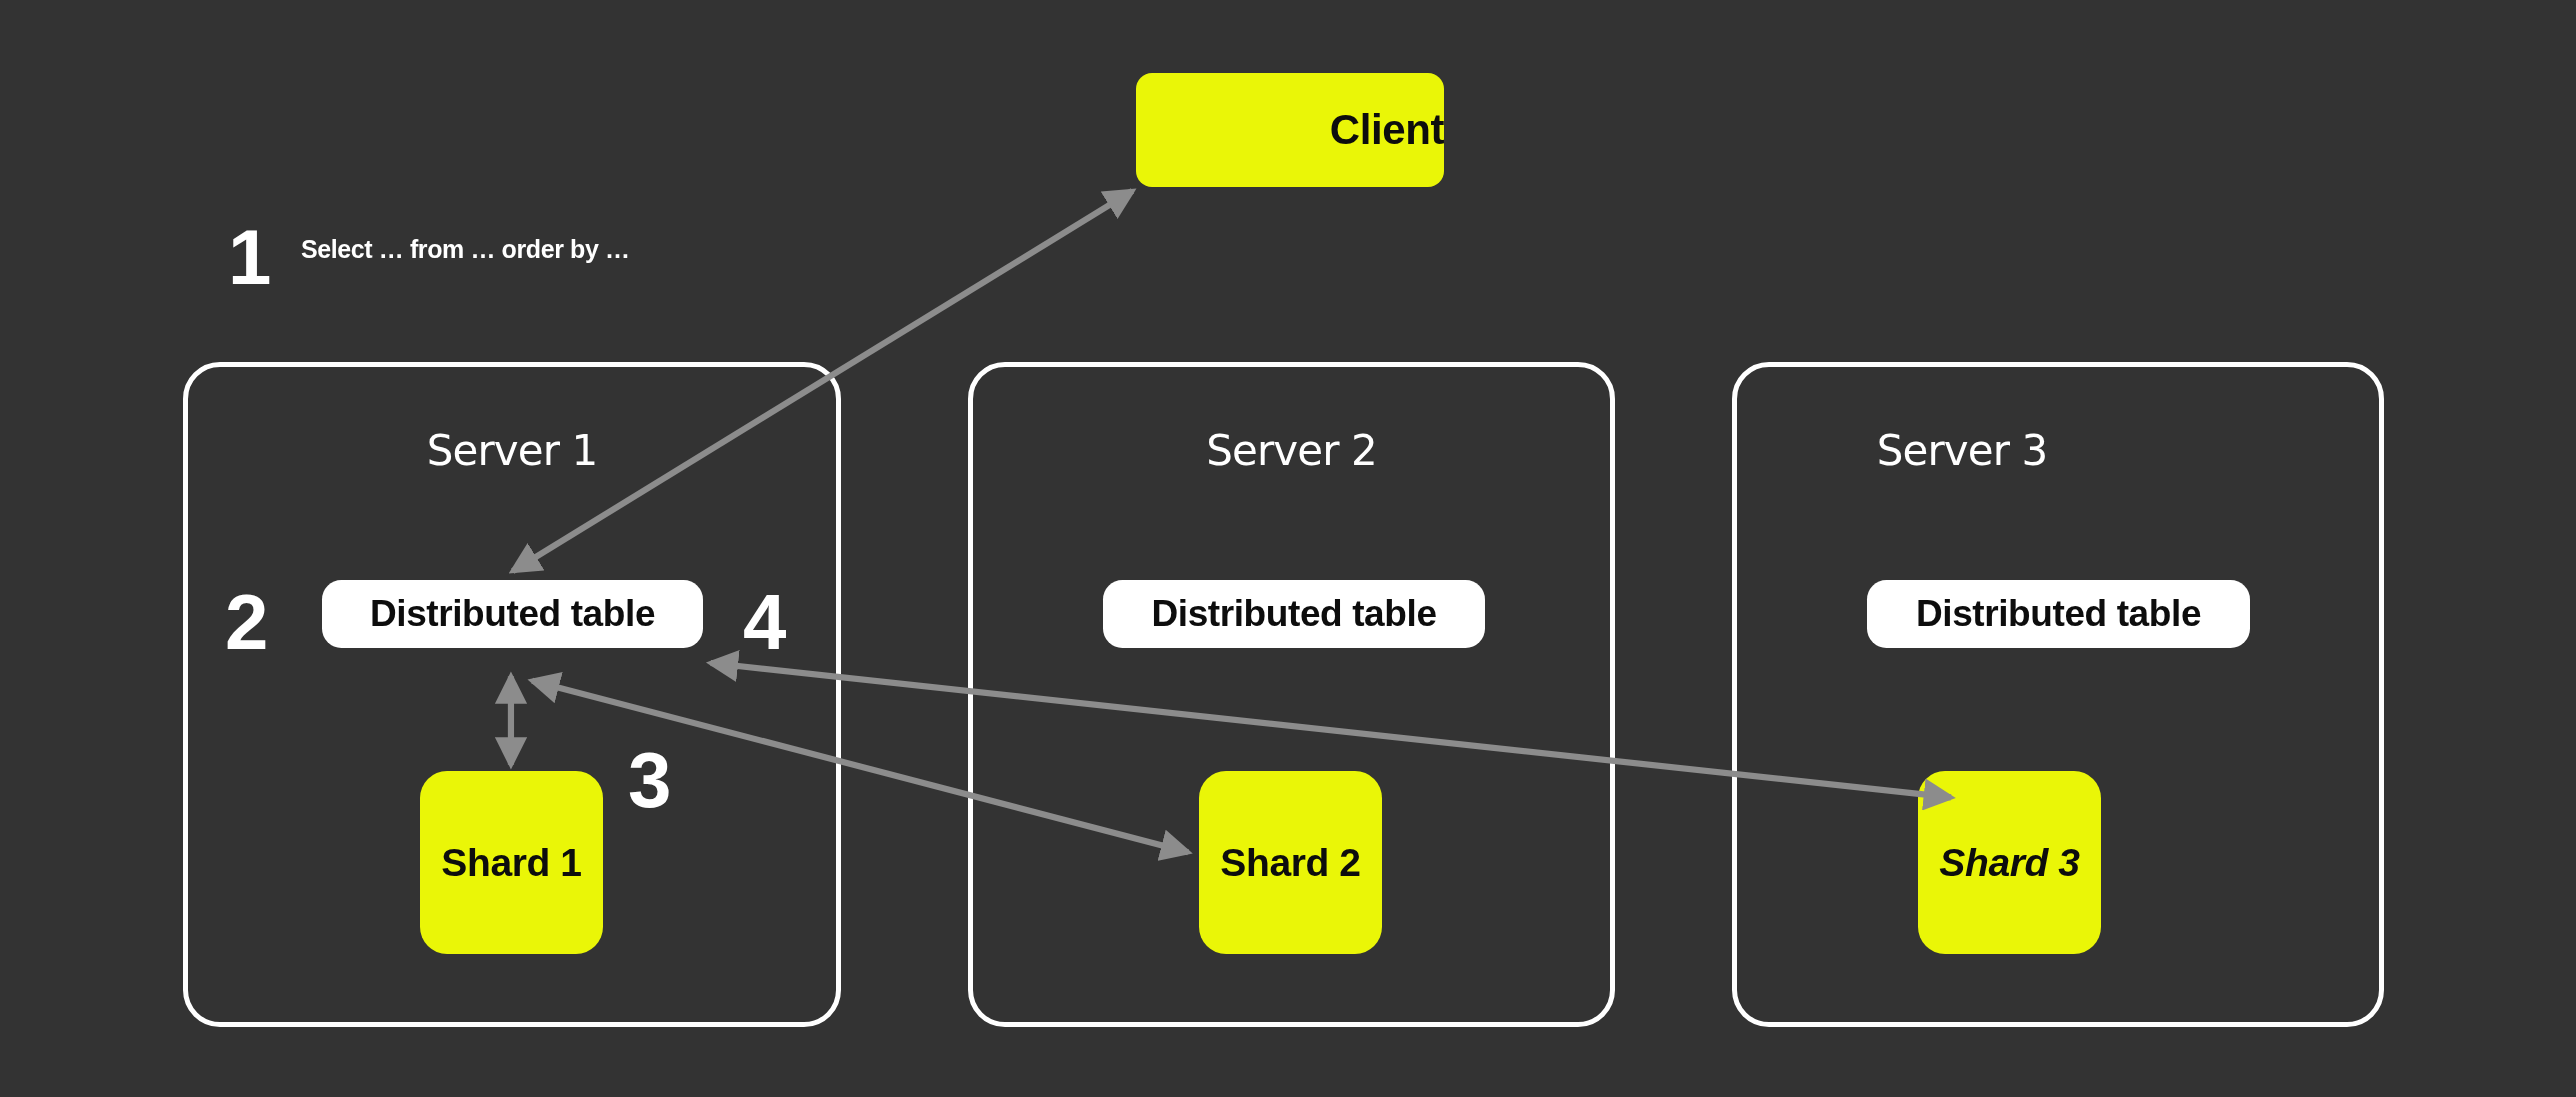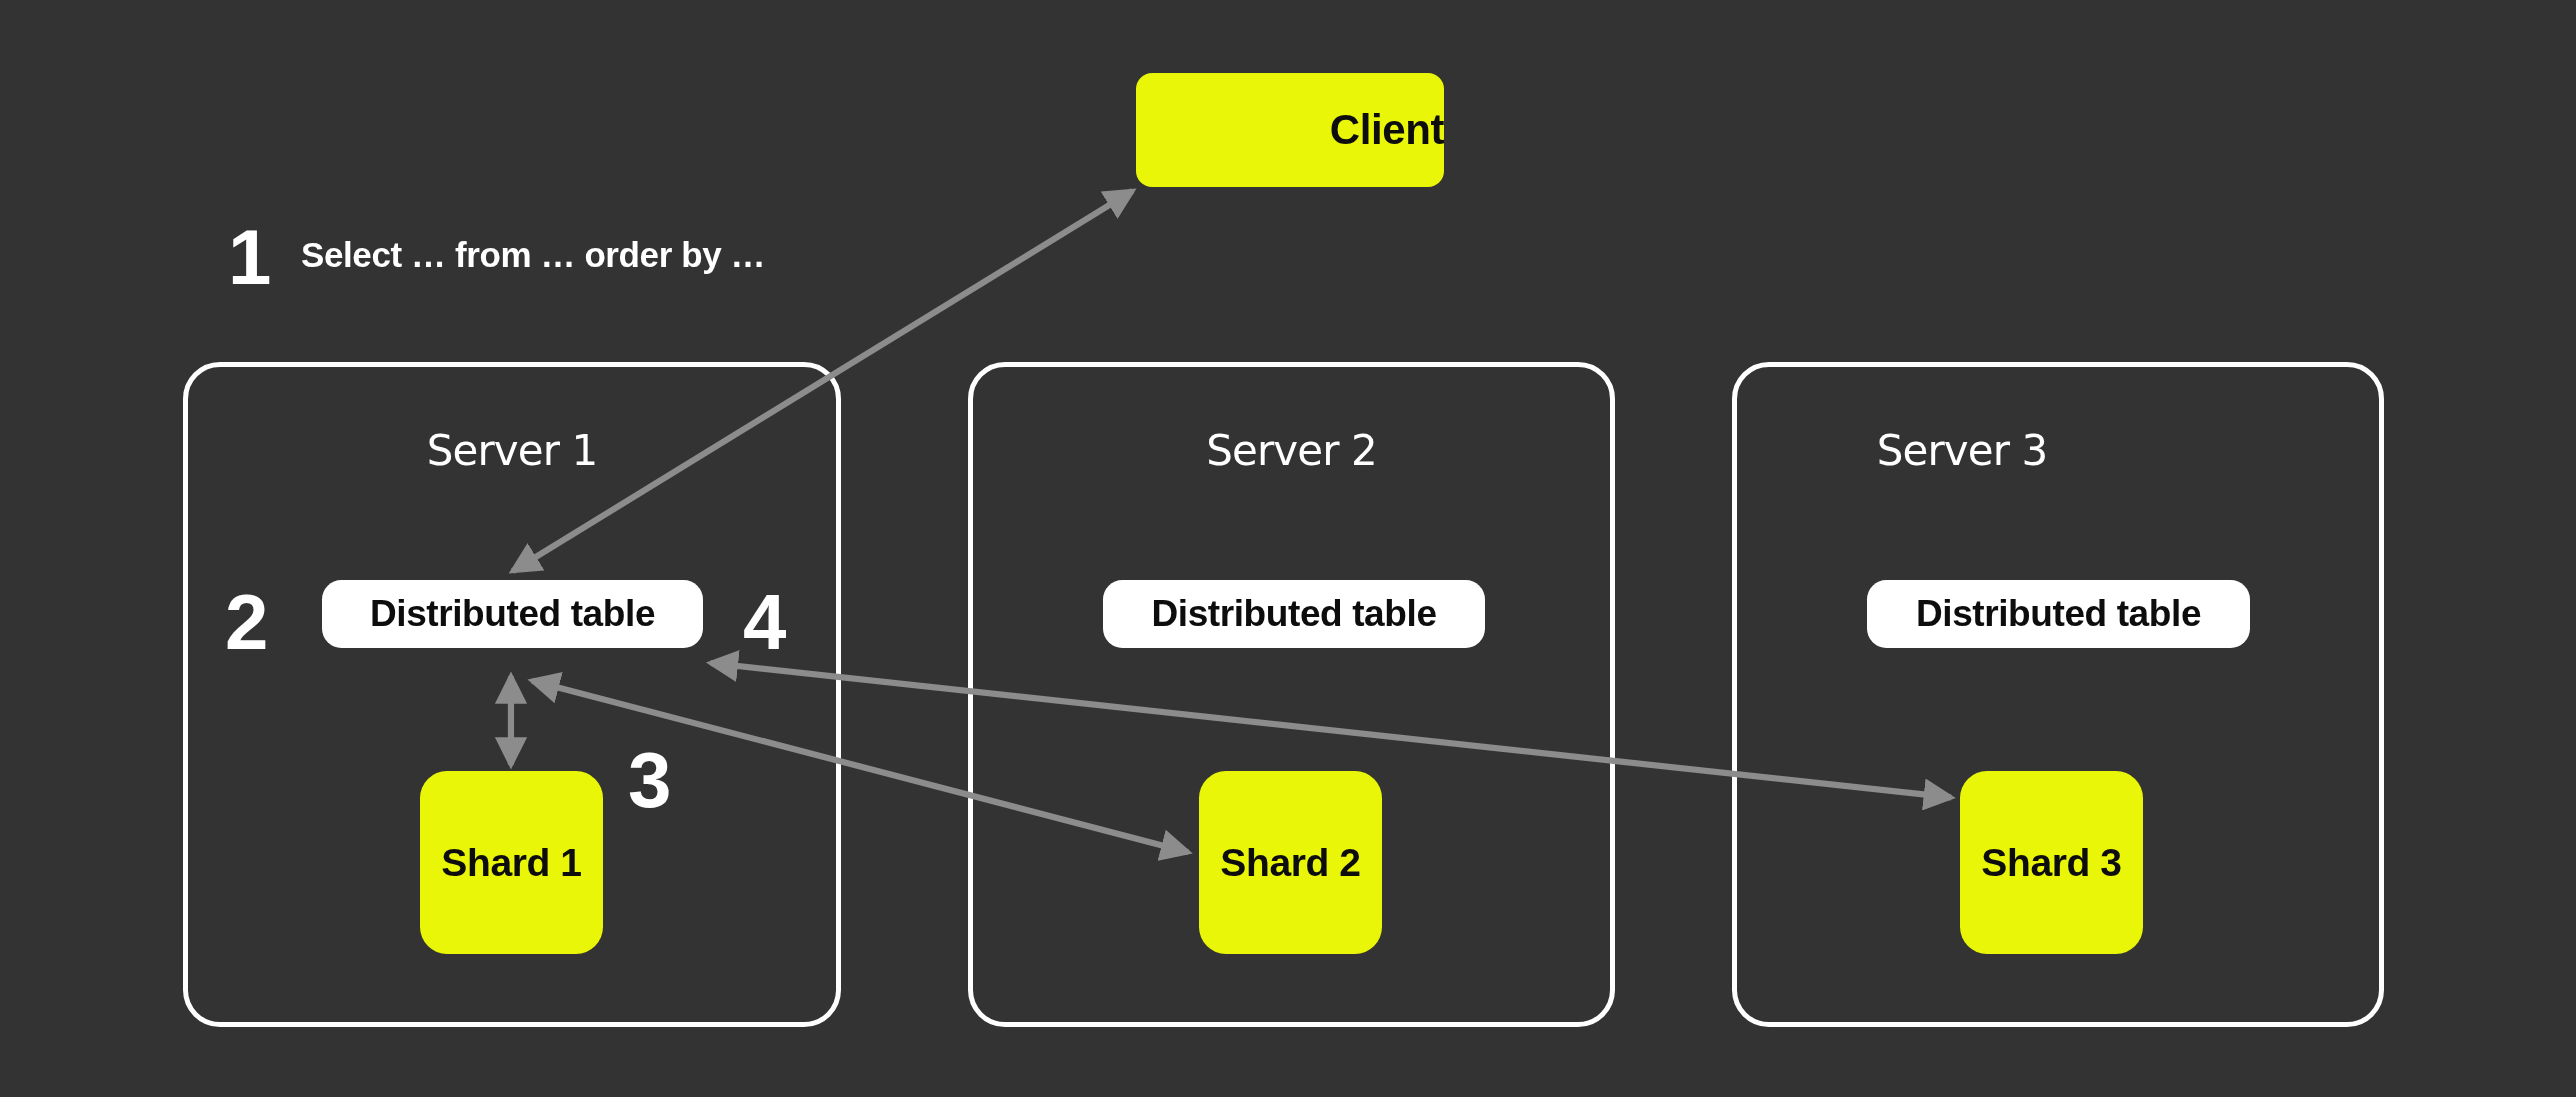--- a/index.html
+++ b/index.html
@@ -69,38 +69,38 @@
   #dtable-2 { left: 1103px; width: 382px; }
   #dtable-3 { left: 1867px; width: 383px; }
   .shard {
     top: 771px; height: 183px; width: 183px;
     background: var(--yellow);
     border-radius: 27px;
     font-size: 39px;
   }
   #shard-1 { left: 420px; }
   #shard-2 { left: 1199px; }
-  #shard-3 { left: 1960px; }
+  #shard-3 { left: 1918px; font-style: italic; }
   .step-num {
     position: absolute;
     color: var(--white);
     font-weight: bold;
     font-size: 78px;
     line-height: 1;
   }
   #step-num-1 { left: 228px; top: 218px; }
   #step-num-2 { left: 225px; top: 583px; }
   #step-num-3 { left: 628px; top: 741px; }
   #step-num-4 { left: 743px; top: 583px; }
   .step-label {
     position: absolute;
     left: 301px; top: 235px;
     color: var(--white);
     font-weight: bold;
-    font-size: 35px;
+    font-size: 25px;
     letter-spacing: -0.4px;
   }
   #arrow-layer {
     position: absolute;
     left: 0; top: 0;
     width: 2576px; height: 1098px;
     pointer-events: none;
   }
 </style>
 </head>

